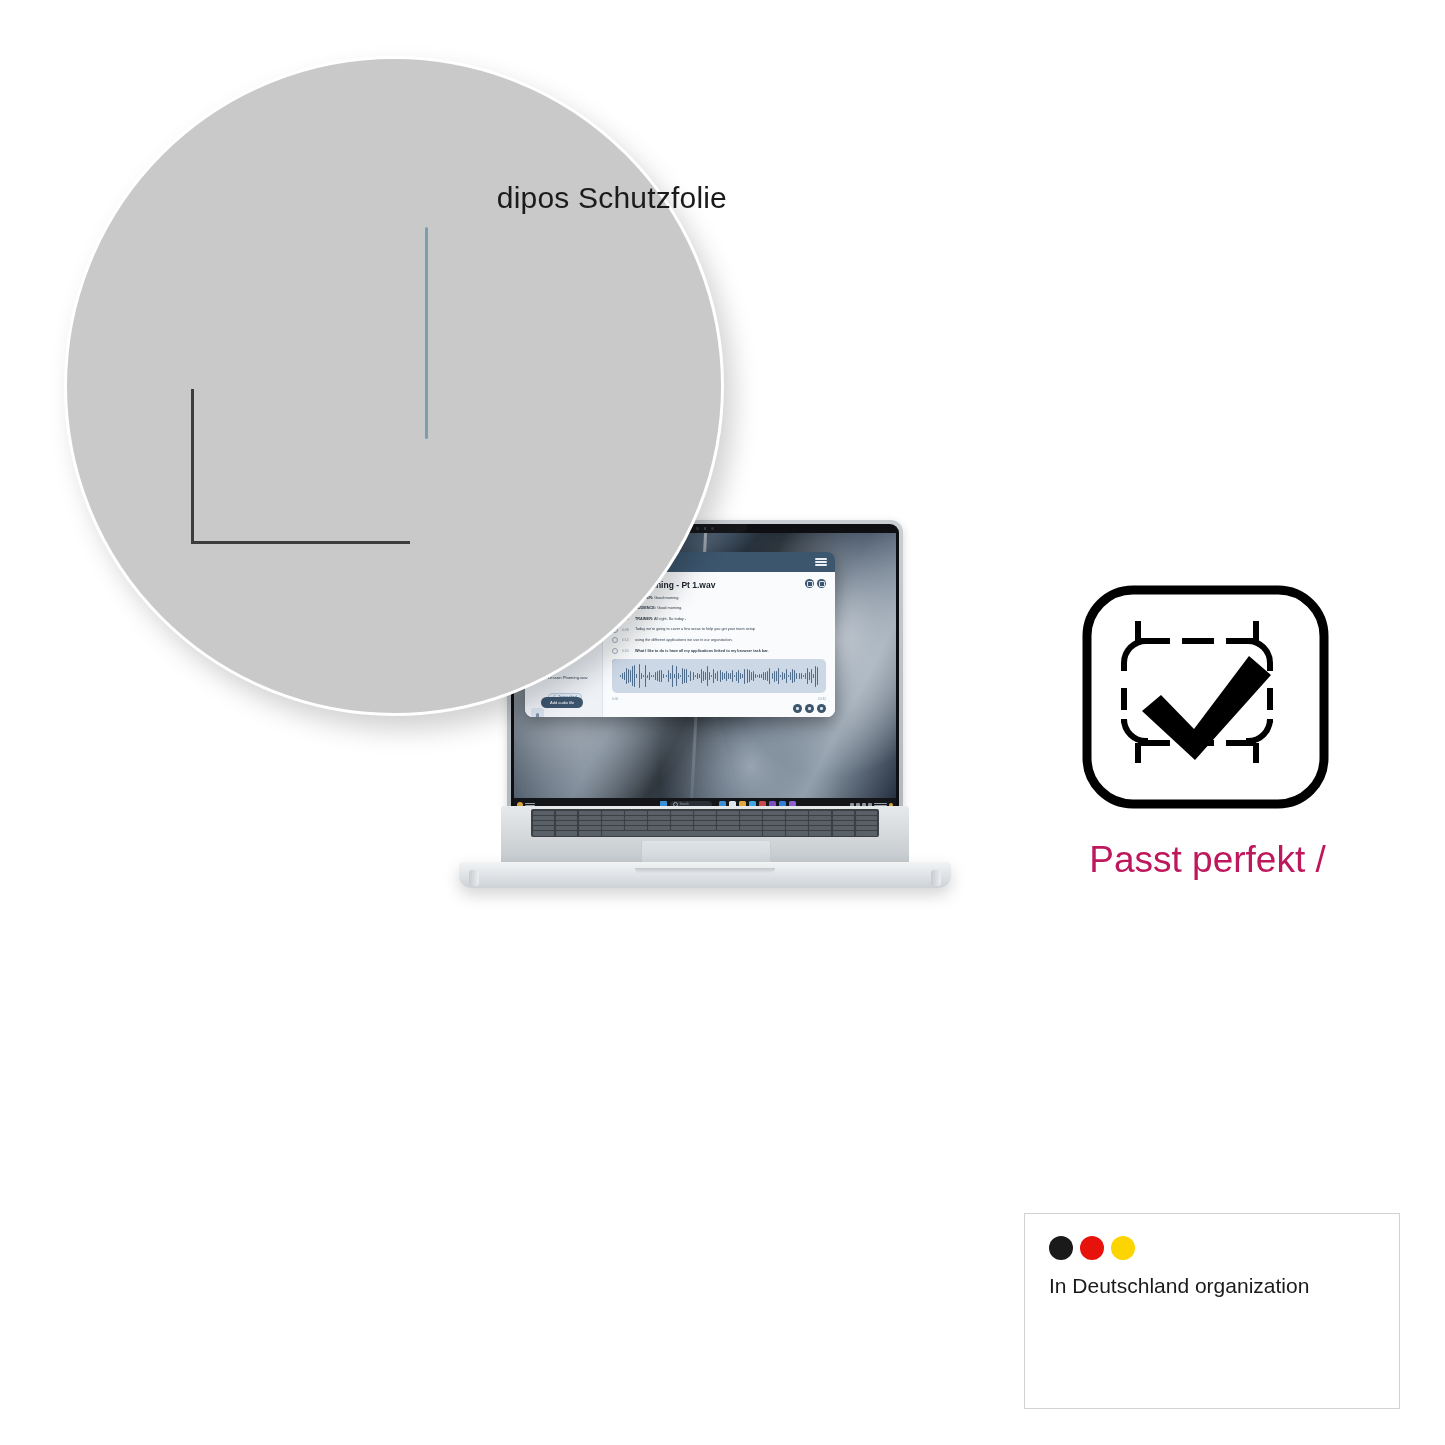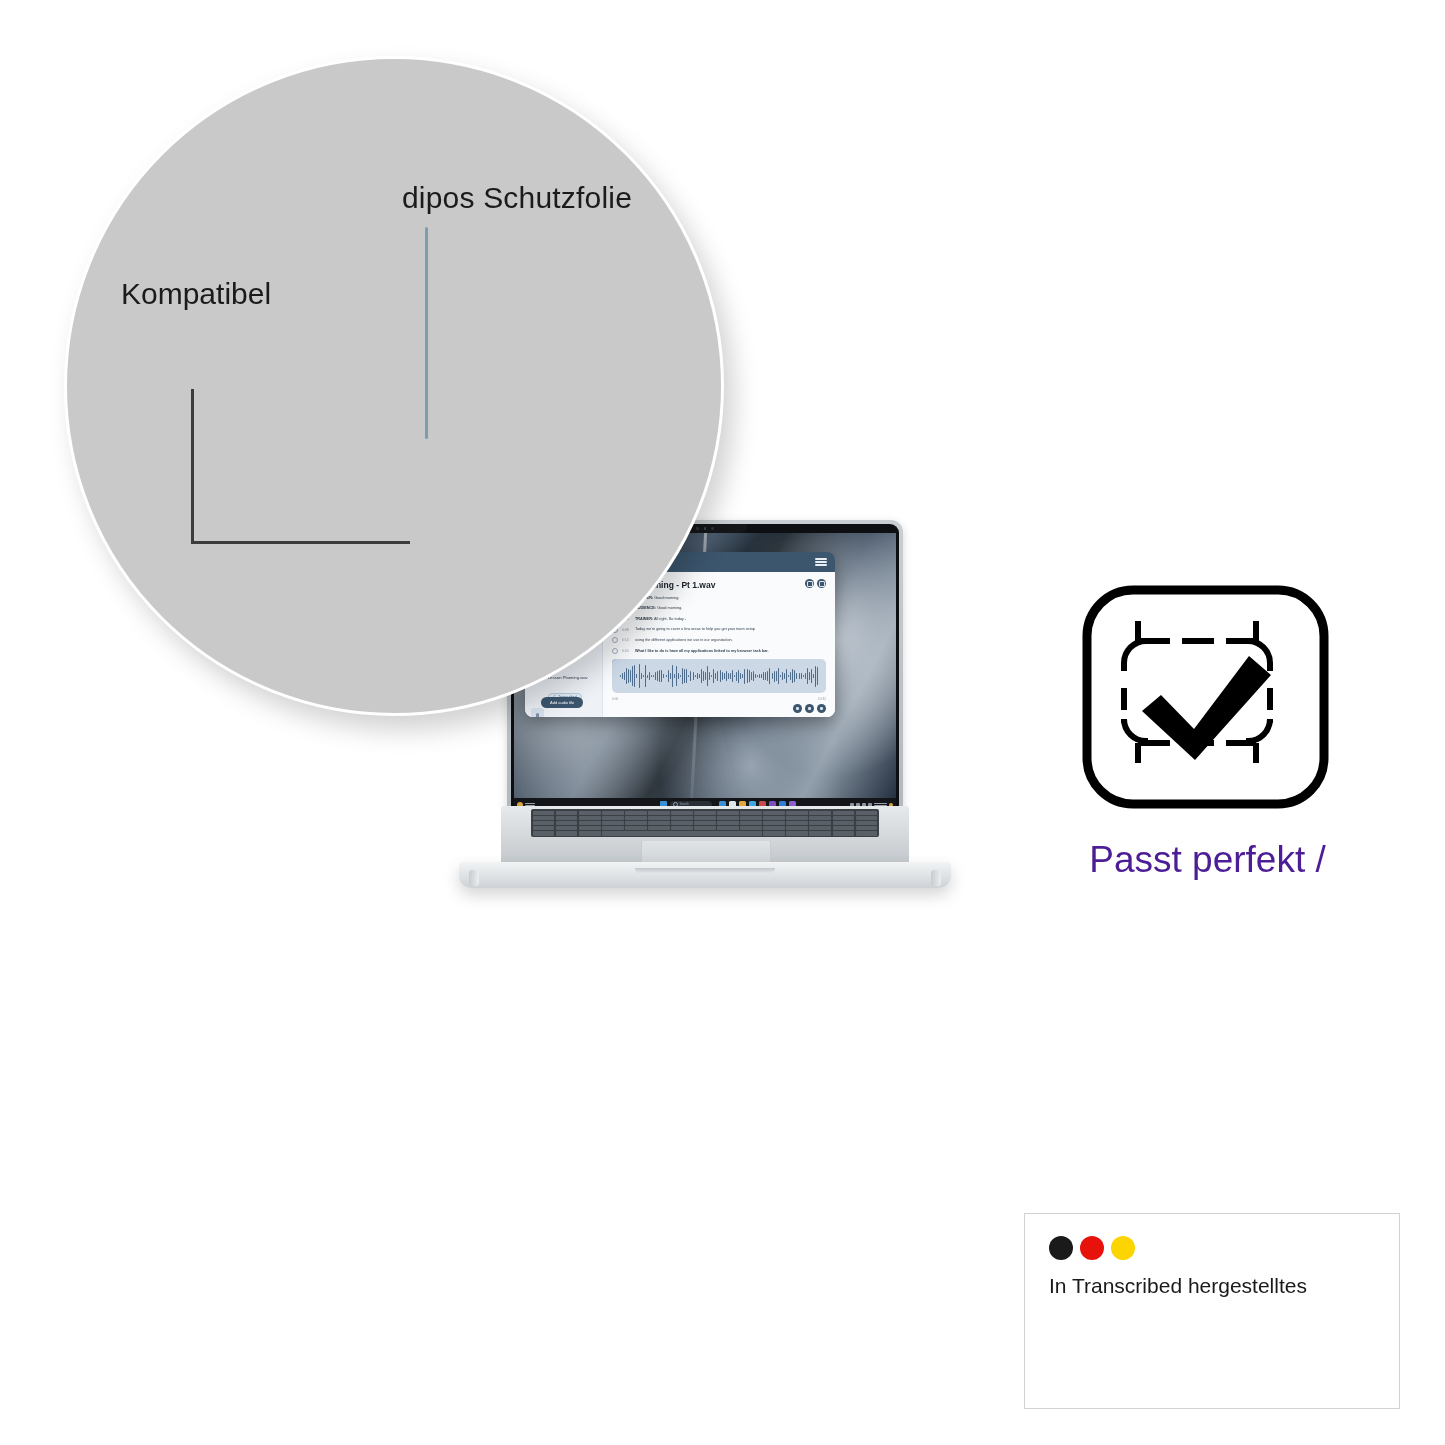--- a/index.html
+++ b/index.html
@@ -16,21 +16,21 @@
     border-radius:50%;
     background:#c9c9c9;
     border:3px solid #ffffff;
     box-sizing:border-box;
     box-shadow:10px 14px 26px rgba(0,0,0,0.18);
     z-index:5;
   }
   .fc-title{
     position:absolute;left:240px;top:122px;width:420px;
     font-size:30px;color:#1b1b1b;letter-spacing:.2px;
-    text-align:center;white-space:nowrap;
+    text-align:right;white-space:nowrap;
   }
   .fc-sub{
     position:absolute;left:54px;top:212px;width:340px;
     font-size:30px;color:#1b1b1b;line-height:1.55;
   }
   .fc-sub div{white-space:nowrap;}
   .vline{
     position:absolute;left:358px;top:168px;width:3px;height:212px;
     background:#7c9cb0;border-radius:2px;
   }
@@ -228,21 +228,21 @@
   }
   .foot{position:absolute;top:8px;width:10px;height:16px;border-radius:3px;
     background:linear-gradient(90deg,#c6cbcf,#eceef0);}
   .foot.l{left:10px;} .foot.r{right:10px;}
 
   
   .check-badge{position:absolute;left:1078px;top:583px;width:255px;height:228px;z-index:3;}
   .check-badge svg{width:100%;height:100%;display:block;}
   .case-caption{
     position:absolute;left:1020px;top:836px;width:375px;z-index:3;
-    text-align:center;font-size:37px;color:#4c1d95;line-height:1.28;
+    text-align:center;font-size:37px;color:#be185d;line-height:1.28;
   }
   .case-caption div{white-space:nowrap;}
 
   
   .mig{
     position:absolute;left:1024px;top:1213px;width:376px;height:196px;
     border:1px solid #d2d2d2;background:#ffffff;box-sizing:border-box;
     padding:22px 24px;z-index:3;
   }
   .mig-dots{display:flex;gap:7px;margin-bottom:12px;}
@@ -253,21 +253,20 @@
 </style>
 </head>
 <body>
 
 <div class="stage">
 
   <div class="feature-circle">
     <div class="fc-title">dipos Schutzfolie</div>
     <div class="vline"></div>
     <div class="fc-sub">
-      <div>Kompatibel</div>
     </div>
     <div class="lbracket"></div>
   </div>
 
   <div class="laptop">
 
     <div class="lid">
       <div class="bezel">
 
         <div class="notch">
@@ -670,17 +669,17 @@
     <div>Passt perfekt /</div>
   </div>
 
   <div class="mig">
     <div class="mig-dots">
       <i style="background:#1a1a1a"></i>
       <i style="background:#e8120c"></i>
       <i style="background:#fcd500"></i>
     </div>
     <div class="mig-sub">
-      <div>In Transcribed hergestelltes</div>
+      <div>In Deutschland organization</div>
     </div>
   </div>
 
 </div>
 
 </body></html>

